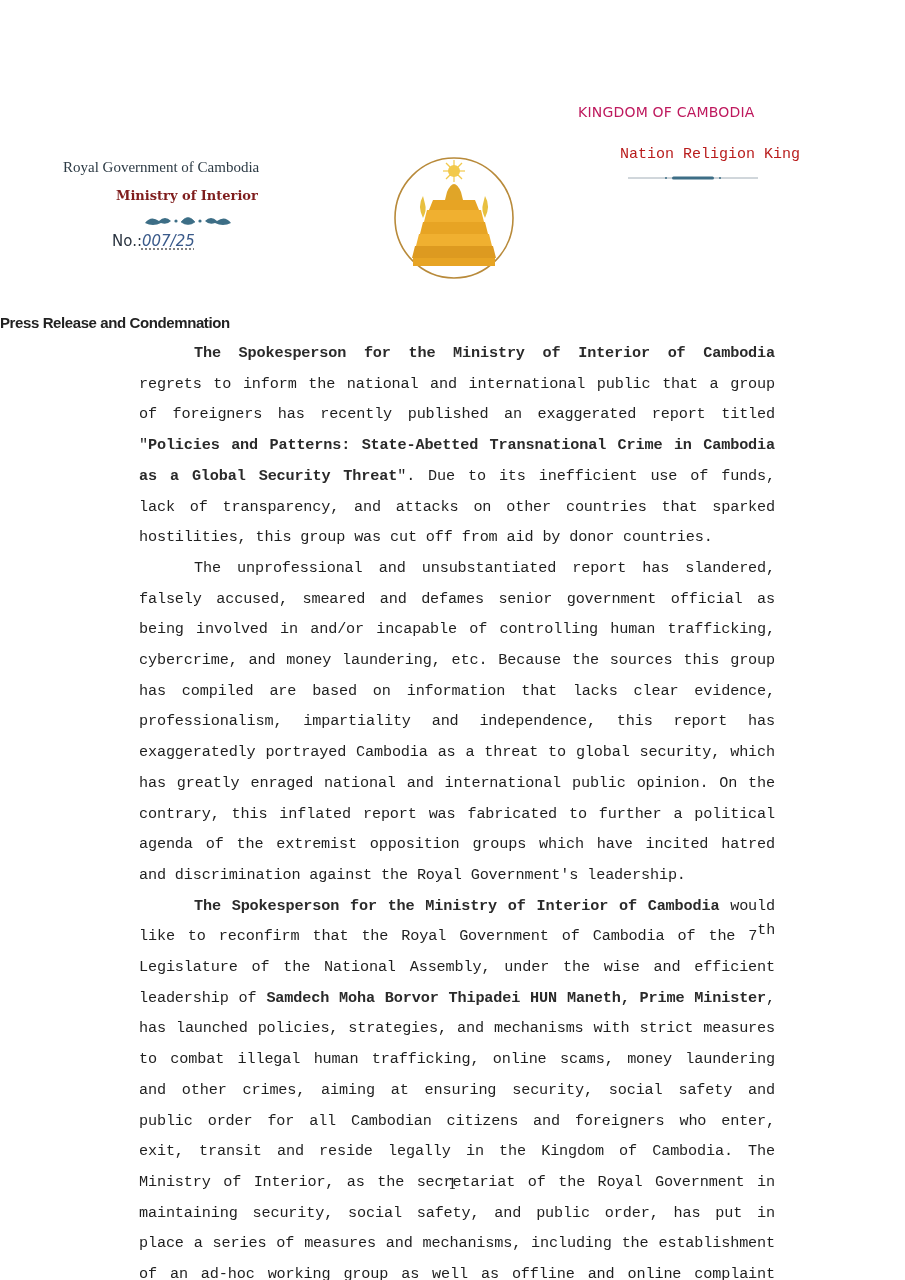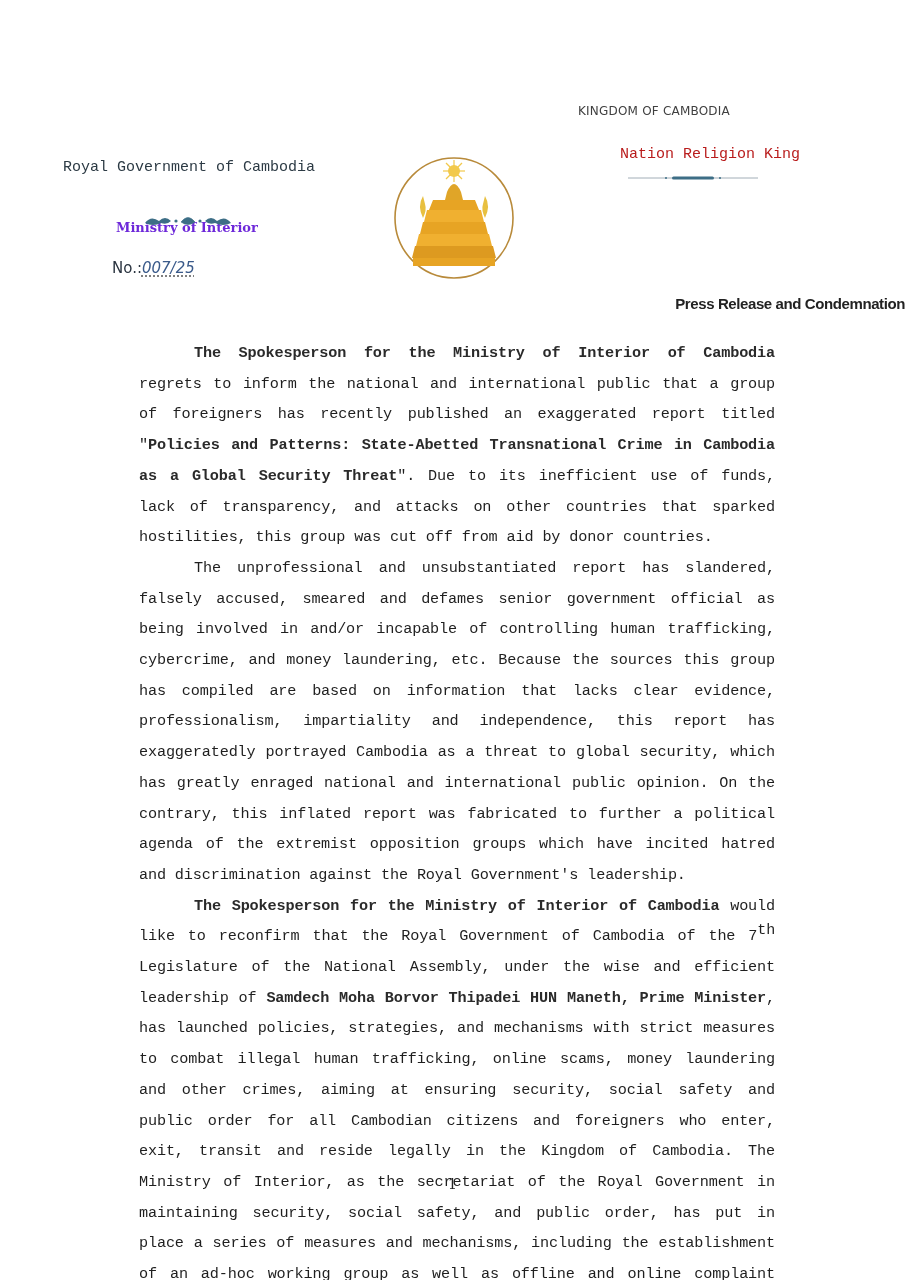--- a/index.html
+++ b/index.html
@@ -1,31 +1,31 @@
 <!DOCTYPE html>
 <html><head>
 <meta charset="utf-8">
 <style>
   html, body { margin: 0; padding: 0; background: #ffffff; }
   body { width: 905px; height: 1280px; position: relative; overflow: hidden; color: #1c1c1c; }
   .abs { position: absolute; }
 
-  .kingdom { left: 578px; top: 104px; font-family: "DejaVu Sans", sans-serif; font-size: 12px; color: #404040; letter-spacing: 0.2px; white-space: nowrap; }
+  .kingdom { left: 578px; top: 104px; font-family: "DejaVu Sans", sans-serif; font-size: 14px; color: #be185d; letter-spacing: 0.2px; white-space: nowrap; }
   .nrk { left: 620px; top: 146px; font-family: Liberation Mono, monospace; font-size: 15px; color: #b91c1c; white-space: nowrap; }
   .orn-right { left: 628px; top: 175px; width: 130px; height: 6px; }
 
-  .rgc { left: 63px; top: 159px; font-family: Liberation Mono, monospace; font-size: 15px; color: #2c3a44; white-space: nowrap; text-align: right; }
-  .moi { left: 116px; top: 188px; font-family: "DejaVu Serif", serif; font-size: 13px; font-weight: bold; color: #6d28d9; white-space: nowrap; margin-top: 32px; }
+  .rgc { left: 63px; top: 159px; font-family: Liberation Serif, serif; font-size: 15px; color: #2c3a44; white-space: nowrap; text-align: right; }
+  .moi { left: 116px; top: 188px; font-family: "DejaVu Serif", serif; font-size: 13px; font-weight: bold; color: #7f1d1d; white-space: nowrap; }
   .orn-left { left: 143px; top: 215px; width: 90px; height: 12px; }
-  .docno { left: 112px; top: 232px; font-family: "DejaVu Sans", sans-serif; font-size: 15px; color: #2a3440; white-space: nowrap; margin-top: 27px; }
+  .docno { left: 112px; top: 232px; font-family: "DejaVu Sans", sans-serif; font-size: 15px; color: #2a3440; white-space: nowrap; }
   .docno .val { color: #3a5a8a; font-style: italic; text-decoration: underline dotted #555; text-underline-offset: 3px; }
 
   .emblem { left: 393px; top: 156px; width: 122px; height: 124px; }
 
-  .title { left: 0; width: 905px; top: 295px; text-align: right; font-family: "Liberation Sans", sans-serif; font-size: 15px; font-weight: bold; color: #222; letter-spacing: -0.4px; }
+  .title { left: 0; width: 905px; top: 314px; text-align: left; font-family: "Liberation Sans", sans-serif; font-size: 15px; font-weight: bold; color: #222; letter-spacing: -0.4px; }
 
   .body-text { left: 139px; top: 338px; width: 636px; font-family: Liberation Mono, monospace; font-size: 15.2px; line-height: 30.7px; text-align: justify; color: #1f1f1f; letter-spacing: -0.15px; }
   .body-text p { margin: 0; text-indent: 55px; }
   .body-text b { font-weight: bold; color: #2a2a2a; }
   .body-text sup { font-size: 15px; line-height: 0; }
 
   .pageno { left: 0; width: 905px; top: 1176px; text-align: center; font-family: "DejaVu Serif", serif; font-size: 14px; color: #222; }
 </style>
 </head>
 <body>

